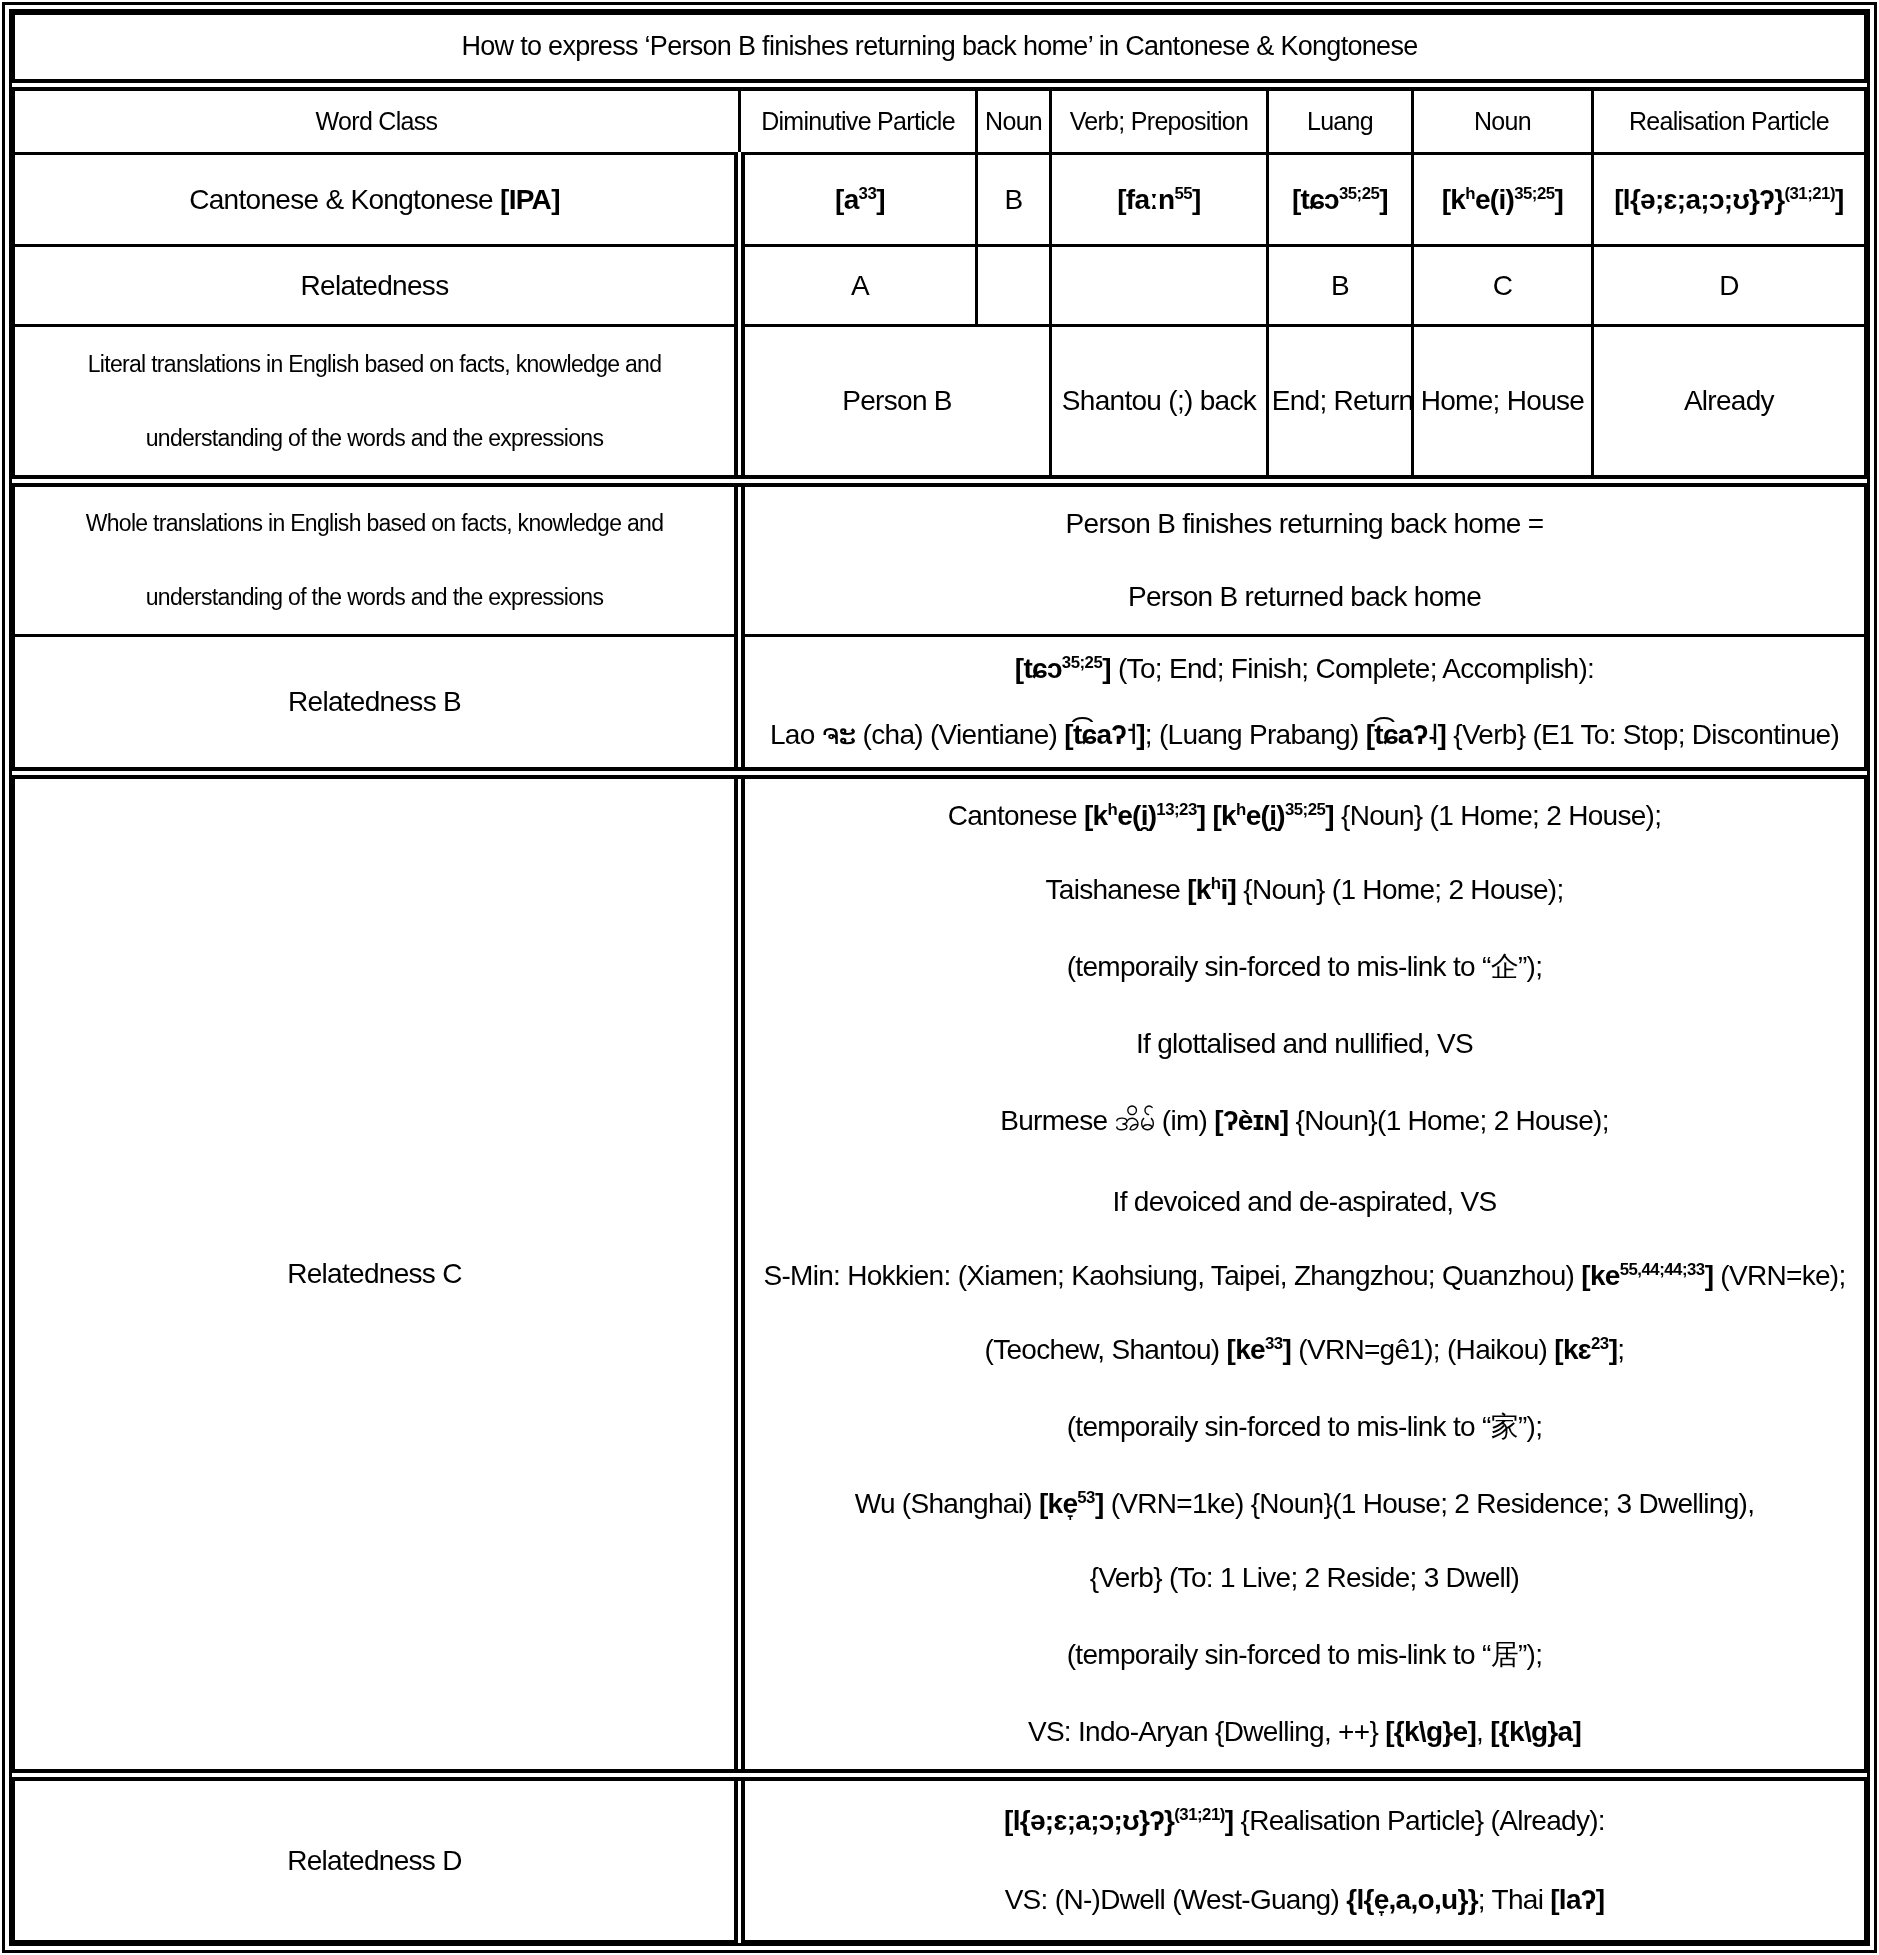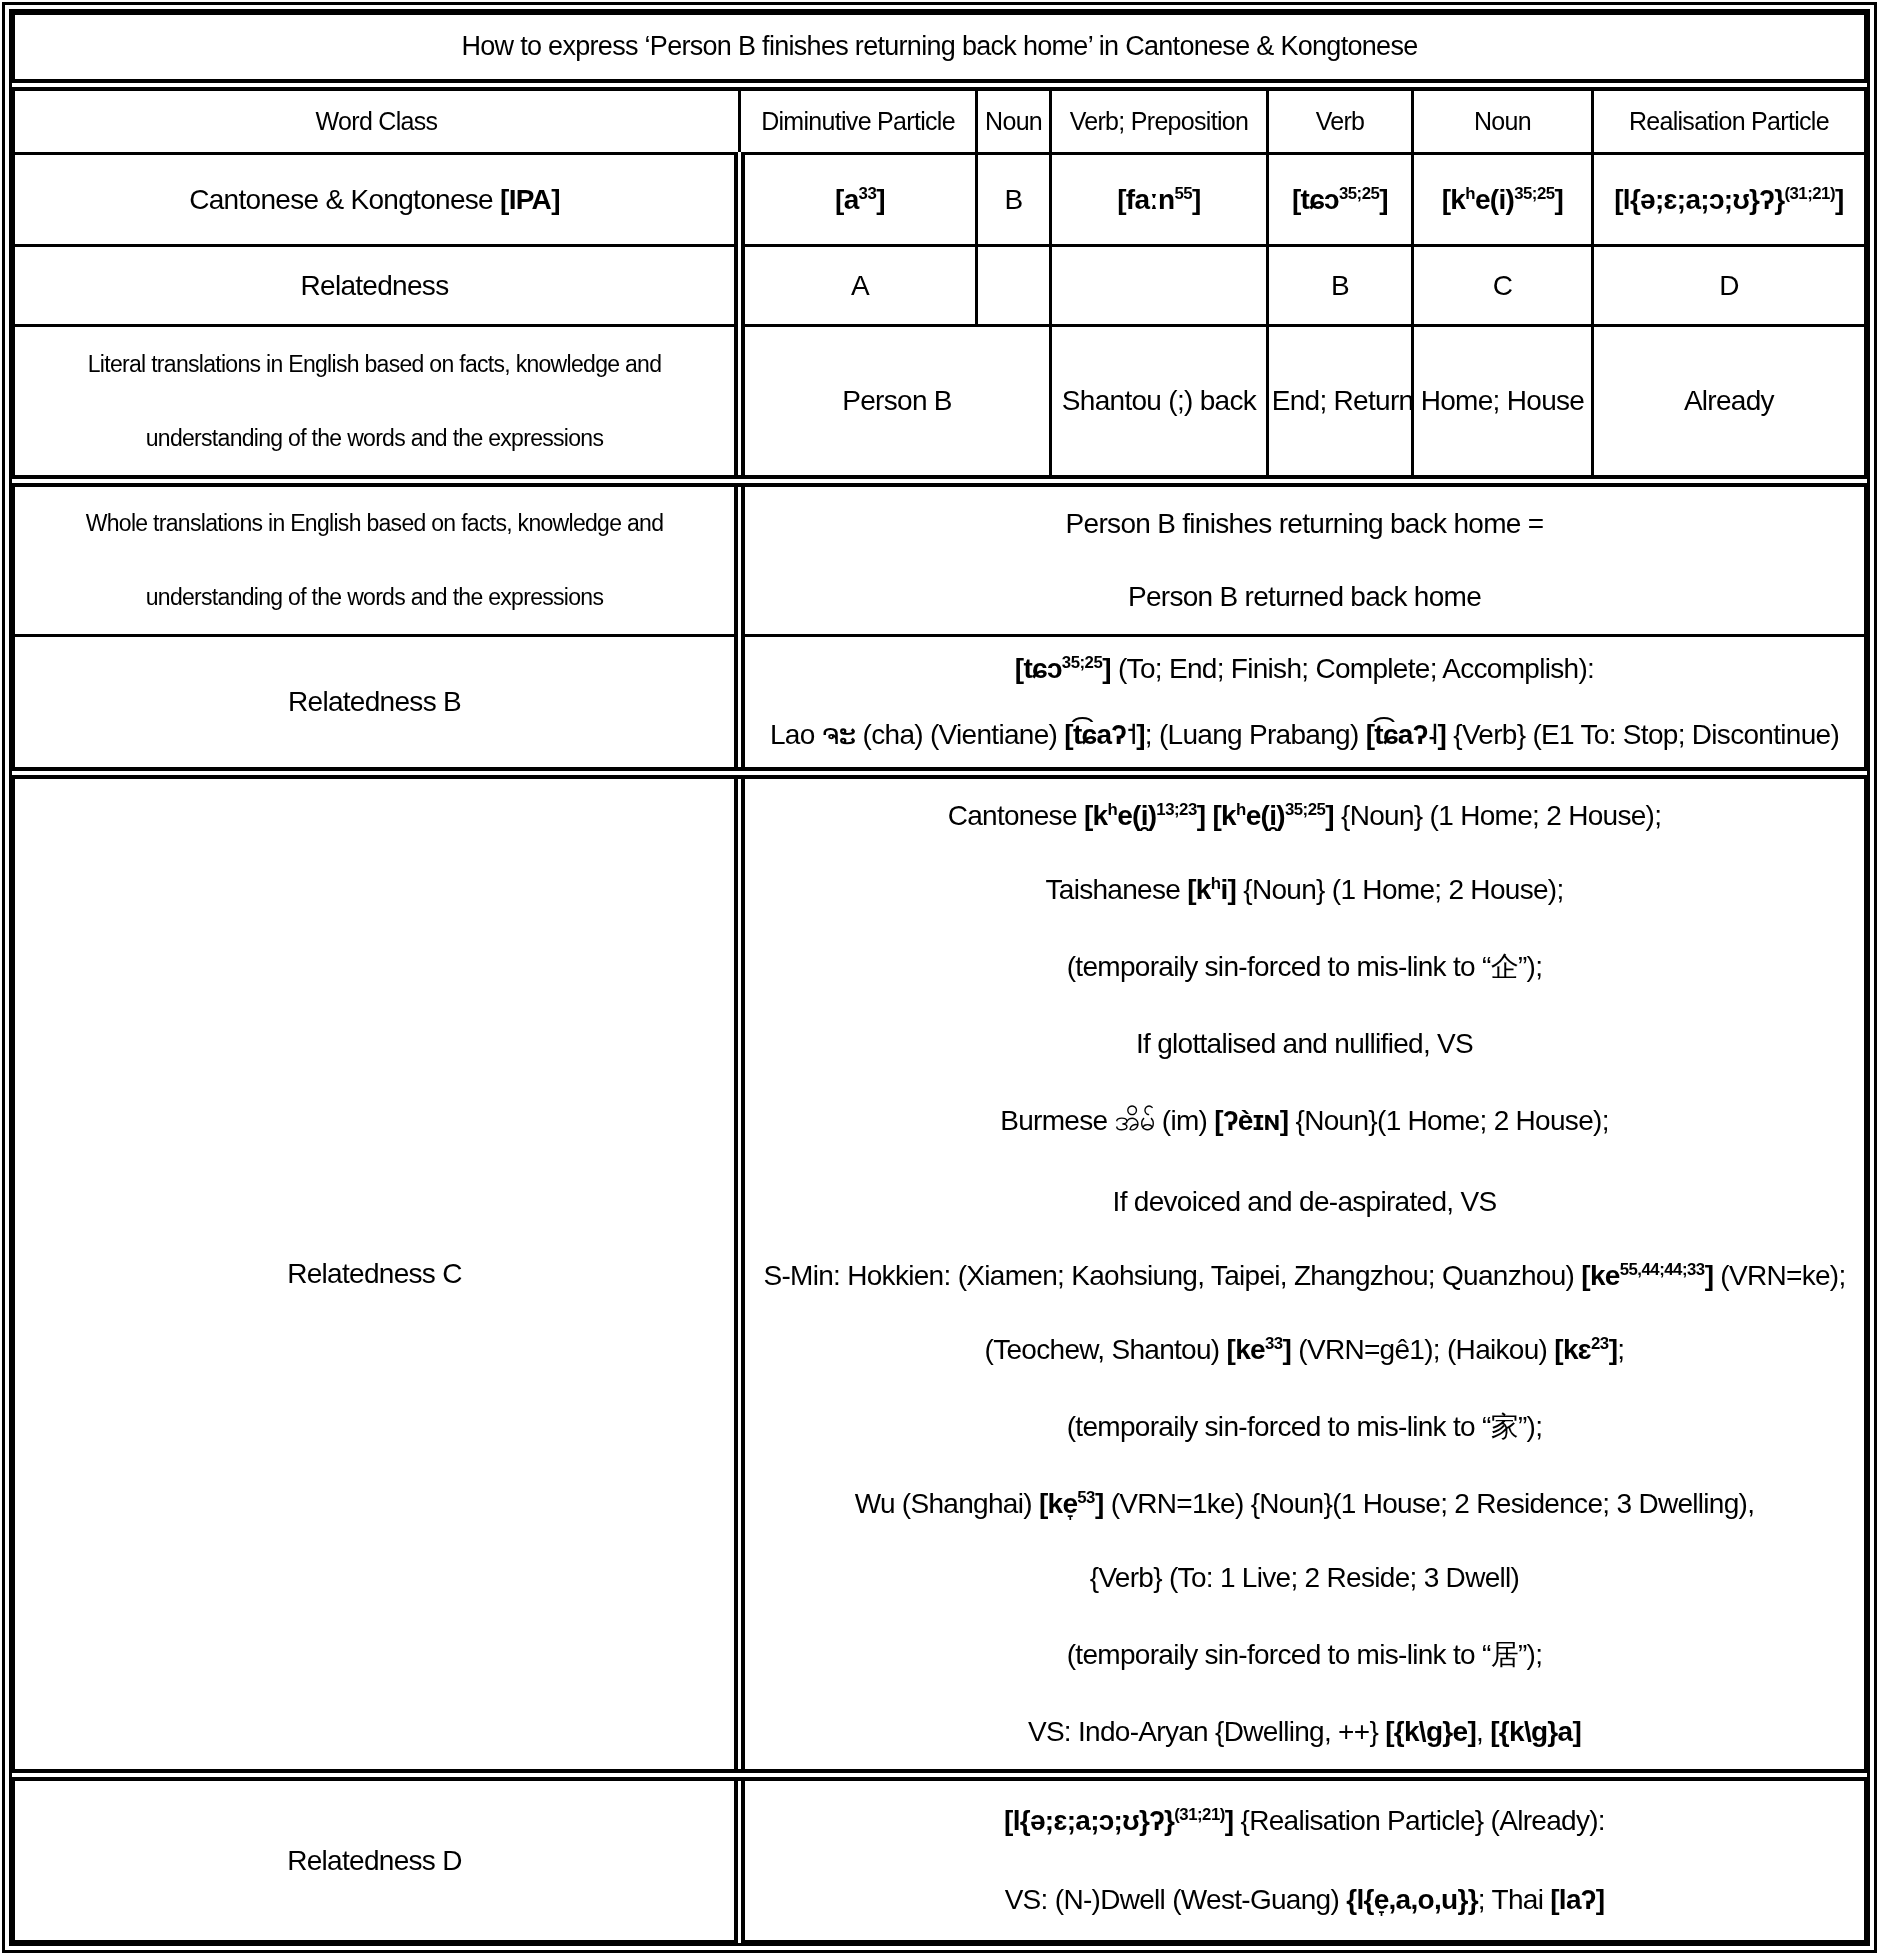--- a/index.html
+++ b/index.html
@@ -67,21 +67,21 @@
   <tbody>
           <tr style="height:68px">
     <td colspan="7" class="title">How to express ‘Person B finishes returning back home’ in Cantonese &amp; Kongtonese</td>
   </tr>
 
   <tr class="dbl hdr" style="height:66px">
     <td>Word Class</td>
     <td>Diminutive Particle</td>
     <td>Noun</td>
     <td>Verb; Preposition</td>
-    <td>Verb</td>
+    <td>Luang</td>
     <td>Noun</td>
     <td>Realisation Particle</td>
   </tr>
 
   <tr style="height:88px">
     <td class="rowlabel"><span>Cantonese &amp; Kongtonese </span><span class="b">[IPA]</span></td>
     <td><span class="b">[a</span><sup class="b">33</sup><span class="b">]</span></td>
     <td><span>B</span></td>
     <td><span class="b">[faːn</span><sup class="b">55</sup><span class="b">]</span></td>
     <td><span class="b">[tɕɔ</span><sup class="b">35;25</sup><span class="b">]</span></td>

